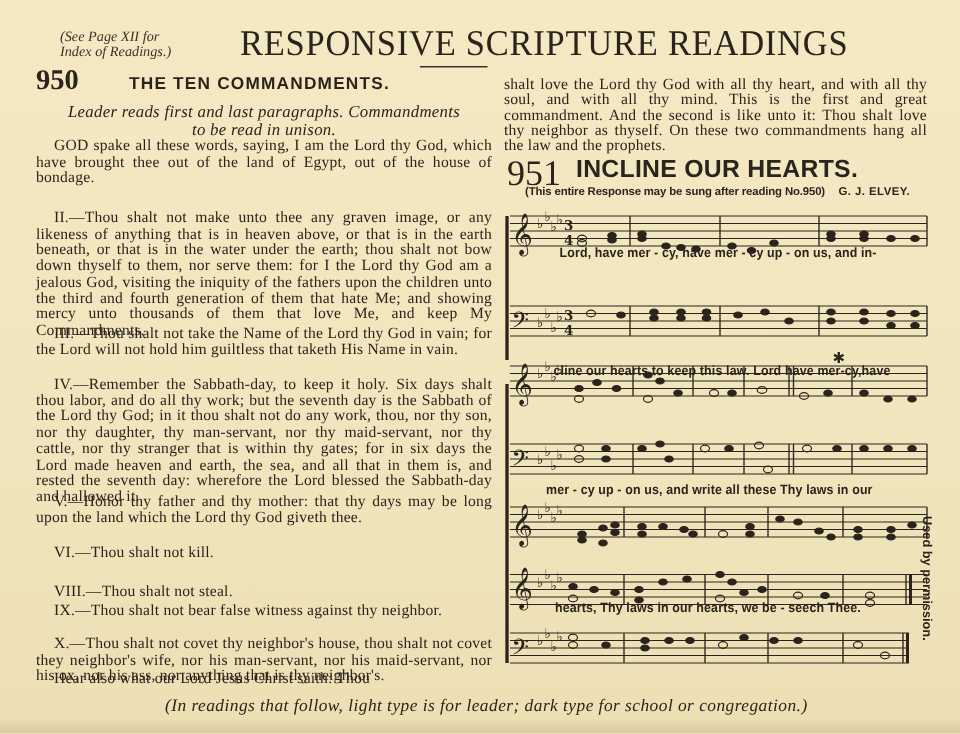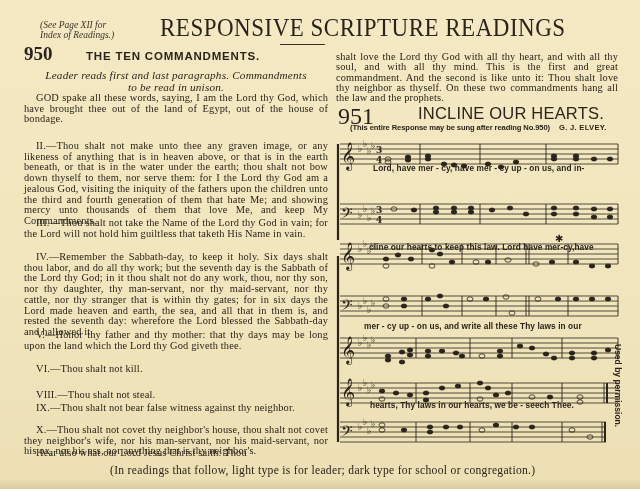--- a/index.html
+++ b/index.html
@@ -15,27 +15,27 @@
   .see-page { position:absolute; left:40px; top:20px; font-style:italic; font-size:9.5px; line-height:10px; color:#3a3228; font-family:"Liberation Serif", serif;}
   .main-title { position:absolute; left:160px; top:16px; font-size:23px; letter-spacing:0.5px; font-family:"Liberation Serif", serif; color:#2a241c; transform:scaleY(1.05); }
   .title-rule { position:absolute; left:280px; top:44px; width:45px; border-top:1px solid #3a3228; }
   .num950 { position:absolute; left:24px; top:43px; font-size:19px; font-weight:bold; font-family:"Liberation Serif", serif;text-align:right; }
   .ten-cmd { position:absolute; left:86px; top:50px; font-size:11.5px; font-weight:bold; font-family:"Liberation Sans", sans-serif; letter-spacing:0.8px; }
   .instructions { position:absolute; left:24px; top:69px; width:304px; text-align:center; font-style:italic; font-size:11.2px; line-height:12px; font-family:"Liberation Serif", serif; letter-spacing:0.2px;}
   .para { position:absolute; left:24px; width:304px; text-align:justify; font-family:"Liberation Serif", serif; font-size:10.4px; line-height:10.7px; letter-spacing:0.15px; }
   .para.indent { text-indent:12px; }
   .right-text { position:absolute; left:336px; top:52px; width:282px; text-align:justify; font-size:10.4px; line-height:10.3px; font-family:"Liberation Serif", serif; letter-spacing:0.15px;}
   .num951 { position:absolute; left:338px; top:103px; font-size:24px; font-family:"Liberation Serif", serif; }
-  .incline-title { position:absolute; left:418px; top:104px; font-size:16.5px; font-family:"Liberation Sans", sans-serif; letter-spacing:0.2px;}
+  .incline-title { position:absolute; left:384px; top:104px; font-size:16.5px; font-family:"Liberation Sans", sans-serif; letter-spacing:0.2px;font-weight:bold;}
   .response-note { position:absolute; left:350px; top:123px; font-size:7.6px; font-family:"Liberation Sans", sans-serif; font-weight:bold; color:#2a241c; letter-spacing:-0.1px;}
   .composer { position:absolute; left:559px; top:123px; font-size:7.6px; font-family:"Liberation Sans", sans-serif; font-weight:bold; letter-spacing:0.3px; }
   .lyric { position:absolute; font-size:9px; font-family:"Liberation Sans", sans-serif; font-weight:bold; color:#2a241c; letter-spacing:0.1px; transform:scaleX(0.92); transform-origin:left;}
   .music { position:absolute; left:336px; top:132px; }
   .footnote-music { position:absolute; left:348px; top:444px; width:260px; text-align:center; font-size:7.4px; line-height:9px; font-family:"Liberation Sans", sans-serif; font-weight:bold; }
-  .footer-note { position:absolute; left:110px; top:464px; font-size:11.6px; font-family:"Liberation Serif", serif; letter-spacing:0.3px;}
+  .footer-note { position:absolute; left:110px; top:464px; font-style:italic; font-size:11.6px; font-family:"Liberation Serif", serif; letter-spacing:0.3px;}
   .permission { position:absolute; left:613px; top:344px; font-size:8.5px; font-family:"Liberation Sans", sans-serif; font-weight:bold; writing-mode:vertical-rl; }
   .shade { position:absolute; left:0; bottom:0; width:640px; height:10px; background:linear-gradient(180deg,rgba(0,0,0,0),rgba(140,110,60,0.18)); }
 </style>
 </head>
 <body>
 
 <div class="page">
 
   <div class="see-page">
     <div>(See Page XII for</div>

